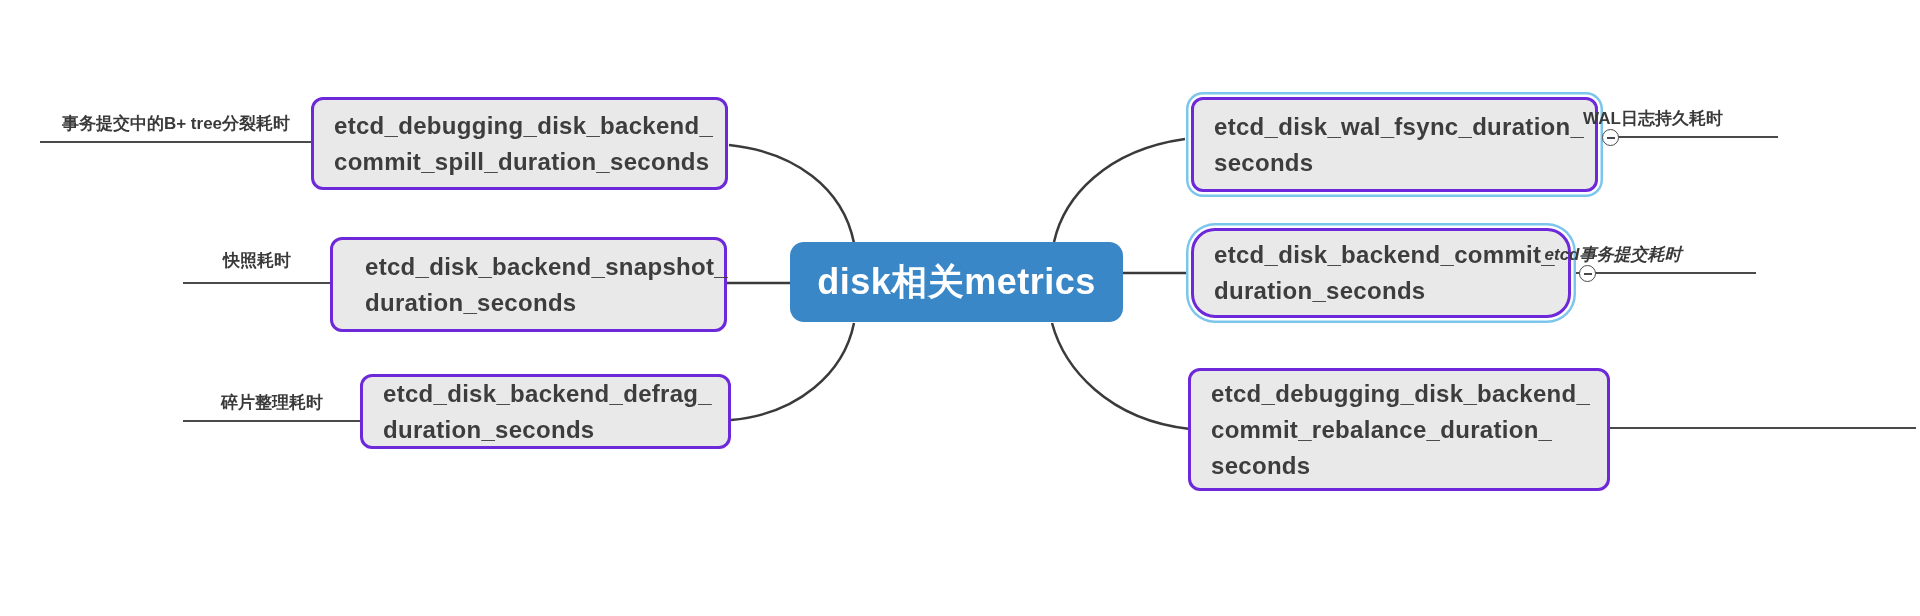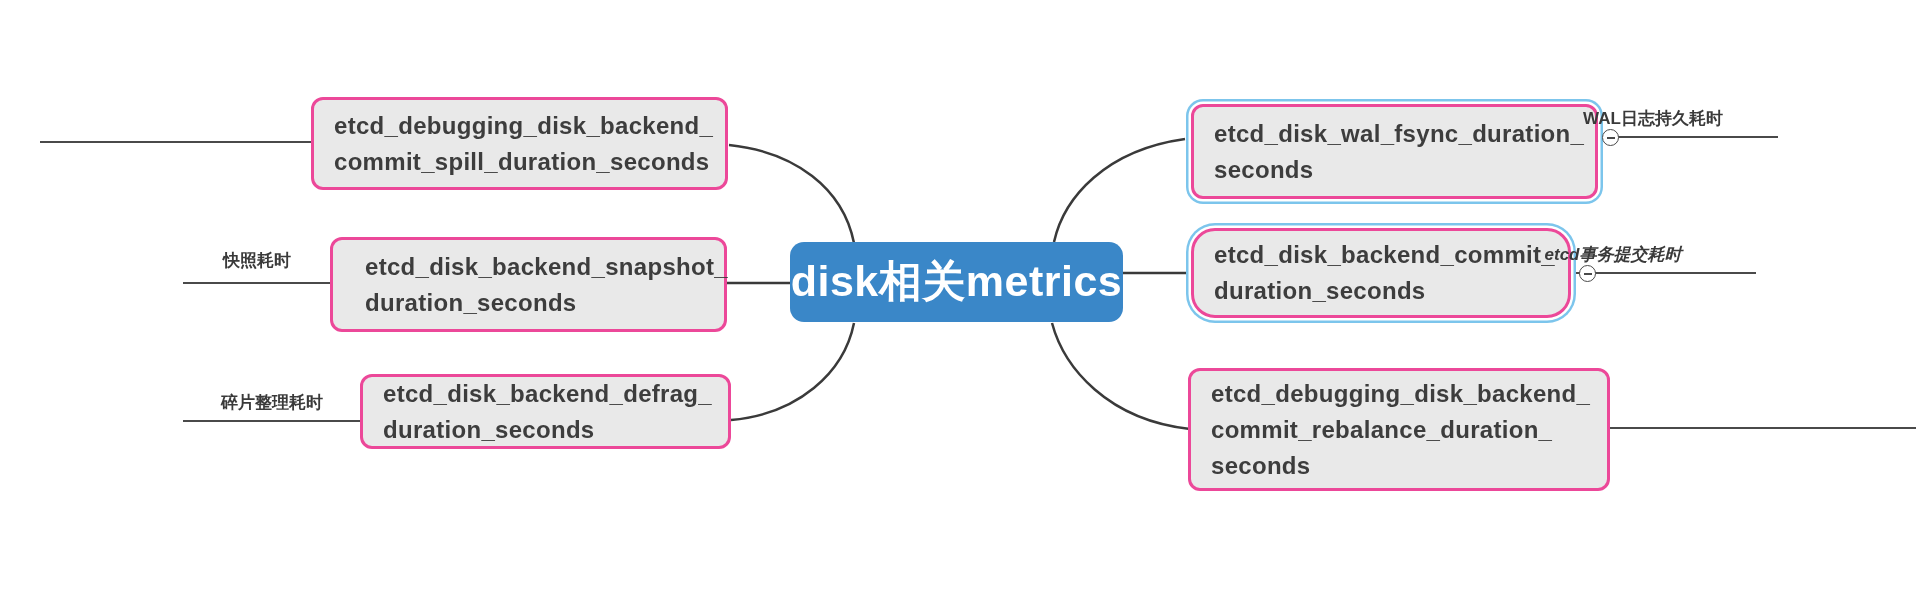--- a/index.html
+++ b/index.html
@@ -11,21 +11,21 @@
     overflow: hidden;
     font-family: "Liberation Sans", "DejaVu Sans", sans-serif;
   }
   .edges { position: absolute; left: 0; top: 0; width: 1920px; height: 616px; }
   .edge  { fill: none; stroke: #3a3a3a; stroke-width: 2.5; }
   .uline { fill: none; stroke: #4a4a4a; stroke-width: 2; }
 
   .node {
     position: absolute;
     background: #e9e9e9;
-    border: 3px solid #ec4899;
+    border: 3px solid #6d28d9;
     border-radius: 12px;
     box-sizing: border-box;
     display: flex;
     align-items: center;
   }
   .node.selected { box-shadow: 0 0 0 2.5px #ffffff, 0 0 0 5px #7cc5ec; }
   .node-text {
     padding: 0 20px;
     font-size: 24px;
     font-weight: 600;
@@ -39,21 +39,21 @@
     position: absolute;
     left: 790px; top: 242px; width: 333px; height: 80px;
     background: #3a87c8;
     border-radius: 14px;
     display: flex;
     align-items: center;
     justify-content: center;
   }
   .root-text {
     color: #ffffff;
-    font-size: 43px;
+    font-size: 36px;
     font-weight: 700;
     letter-spacing: 0.5px;
   }
 
   .leaf-label {
     position: absolute;
     font-size: 17px;
     font-weight: 600;
     color: #3a3a3a;
     text-align: center;
@@ -105,34 +105,35 @@
   </div>
   <div class="node" style="left:330px; top:237px; width:397px; height:95px;padding-left:12px;">
     <div class="node-text">etcd_disk_backend_snapshot_
 duration_seconds</div>
   </div>
   <div class="node" style="left:360px; top:374px; width:371px; height:75px;">
     <div class="node-text">etcd_disk_backend_defrag_
 duration_seconds</div>
   </div>
 
-  <div class="node selected" style="left:1191px; top:104px; width:407px; height:95px;">
+  <div class="node selected" style="left:1191px; top:97px; width:407px; height:95px;">
     <div class="node-text">etcd_disk_wal_fsync_duration_
 seconds</div>
   </div>
   <div class="node selected" style="left:1191px; top:228px; width:380px; height:90px;border-radius:24px;">
     <div class="node-text">etcd_disk_backend_commit_
 duration_seconds</div>
   </div>
   <div class="node" style="left:1188px; top:368px; width:422px; height:123px;">
     <div class="node-text">etcd_debugging_disk_backend_
 commit_rebalance_duration_
 seconds</div>
   </div>
 
+  <div class="leaf-label" style="left:40px; top:112px; width:272px;">事务提交中的B+ tree分裂耗时</div>
   <div class="leaf-label" style="left:183px; top:249px; width:148px;">快照耗时</div>
   <div class="leaf-label" style="left:183px; top:391px; width:178px;">碎片整理耗时</div>
 
   <div class="leaf-label" style="left:1564px; top:107px; width:178px;">WAL日志持久耗时</div>
   <div class="leaf-label" style="left:1522px; top:243px; width:182px;font-style:italic;">etcd事务提交耗时</div>
 
   <div class="toggle" style="left:1602px; top:129px;">
     <span class="toggle-minus"></span>
   </div>
   <div class="toggle" style="left:1579px; top:265px;">

